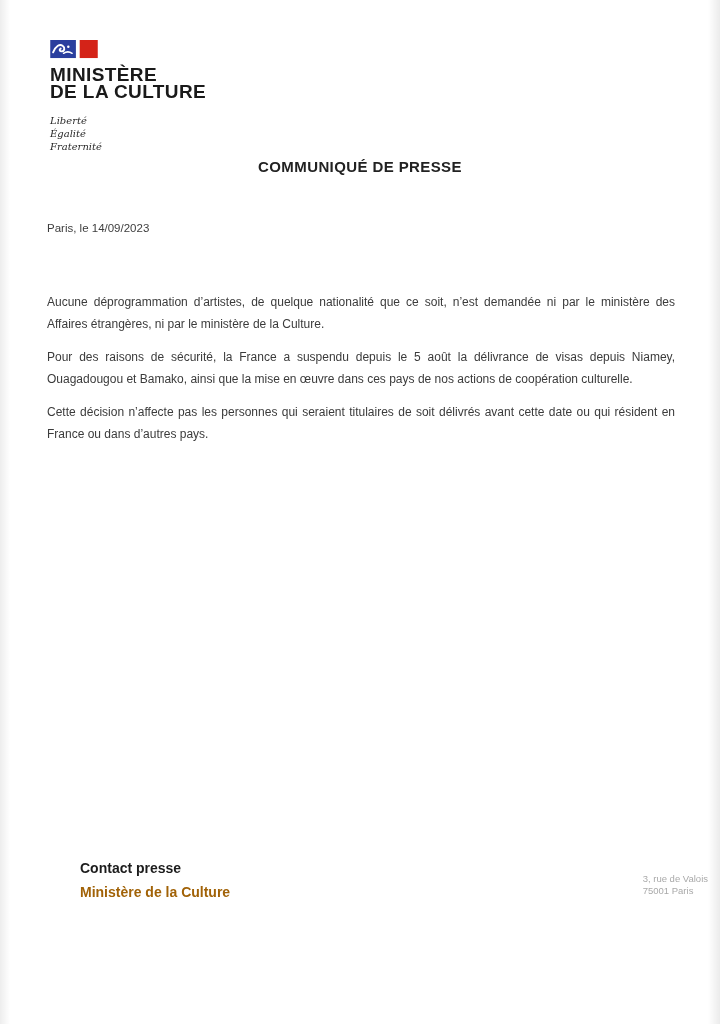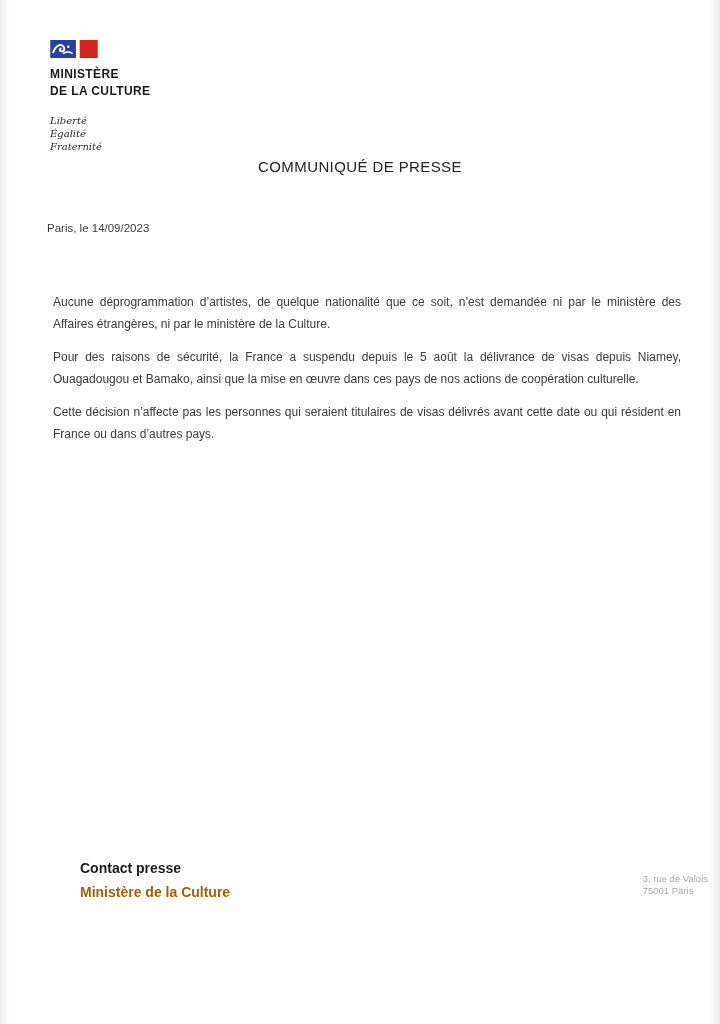--- a/index.html
+++ b/index.html
@@ -45,21 +45,21 @@
 
   .flag-icon {
     display: block;
     width: 48px;
     height: 19px;
   }
 
   .ministry-name {
     margin-top: 7px;
     font-weight: bold;
-    font-size: 12px;
+    font-size: 19px;
     line-height: 17px;
     letter-spacing: 0.4px;
     color: #1a1a1a;
   }
 
   .motto {
     margin-top: 14px;
     font-family: "DejaVu Serif", serif;
     font-style: italic;
     font-size: 10px;
@@ -67,39 +67,39 @@
     color: #2a2a2a;
   }
 
   .doc-title {
     position: absolute;
     top: 158px;
     left: 0;
     width: 720px;
     text-align: center;
     font-size: 15px;
-    font-weight: normal;
+    font-weight: bold;
     letter-spacing: 0.4px;
     color: #222222;
   }
 
   .dateline {
     position: absolute;
     top: 222px;
     left: 47px;
     width: 627px;
     text-align: left;
     font-size: 11.5px;
     color: #3d3d3d;
   }
 
   .body-text {
     position: absolute;
     top: 291px;
-    left: 53px;
+    left: 47px;
     width: 628px;
     font-size: 12px;
     line-height: 22px;
     color: #3b3b3b;
     text-align: justify;
   }
 
   .body-text p { margin-bottom: 11px; }
 
   .page-footer {
@@ -163,21 +163,21 @@
     </div>
   </div>
 
   <h1 class="doc-title">COMMUNIQUÉ DE PRESSE</h1>
 
   <div class="dateline">Paris, le 14/09/2023</div>
 
   <main class="body-text">
     <p>Aucune déprogrammation d’artistes, de quelque nationalité que ce soit, n’est demandée ni par le ministère des Affaires étrangères, ni par le ministère de la Culture.</p>
     <p>Pour des raisons de sécurité, la France a suspendu depuis le 5 août la délivrance de visas depuis Niamey, Ouagadougou et Bamako, ainsi que la mise en œuvre dans ces pays de nos actions de coopération culturelle.</p>
-    <p>Cette décision n’affecte pas les personnes qui seraient titulaires de visas délivrés avant cette date ou qui résident en France ou dans d’autres pays.</p>
+    <p>Cette décision n’affecte pas les personnes qui seraient titulaires de soit délivrés avant cette date ou qui résident en France ou dans d’autres pays.</p>
   </main>
 
   <footer class="page-footer">
     <div class="contact-block">
       <div class="contact-title">Contact presse</div>
       <div class="contact-org">Ministère de la Culture</div>
     </div>
     <div class="address-lines">
       <div>3, rue de Valois</div>
       <div>75001 Paris</div>

